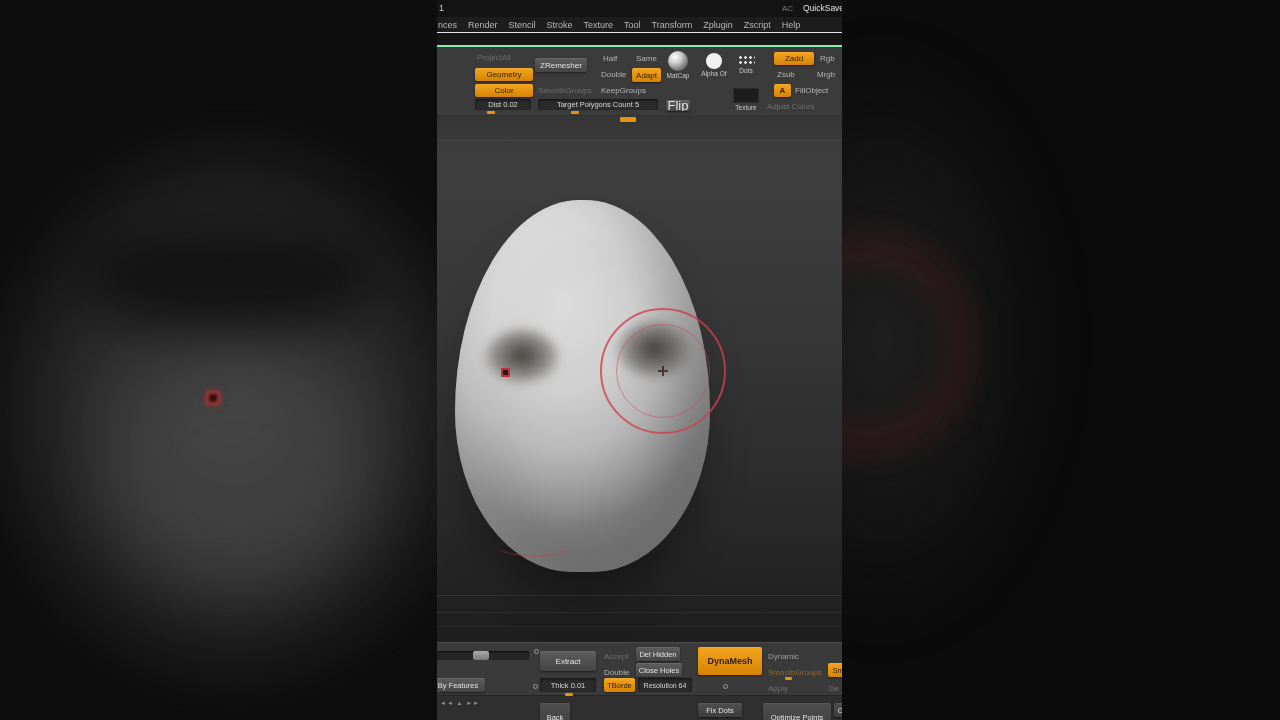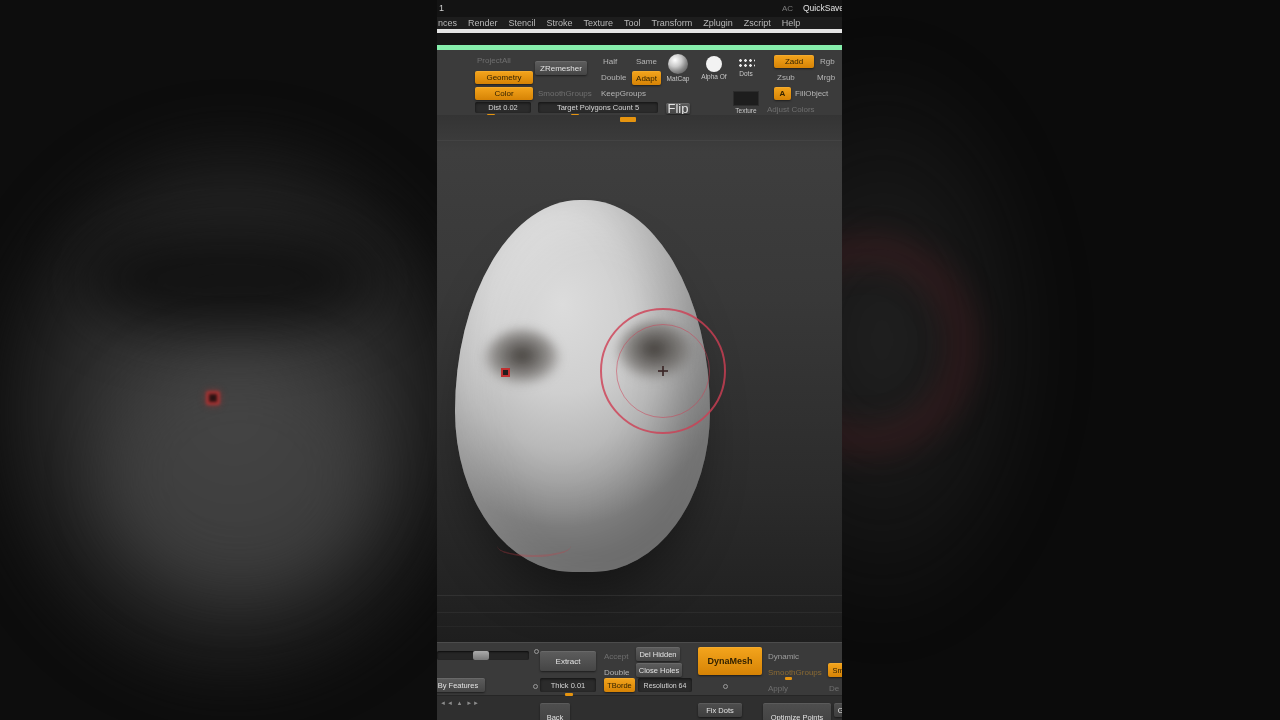--- a/index.html
+++ b/index.html
@@ -26,26 +26,26 @@
 
   
   .center { position:absolute; left:437px; top:0; width:405px; height:720px; background:#3a3a3a; overflow:hidden; }
 
   .topbar { position:absolute; left:0; top:0; width:405px; height:17px; background:#131313; }
   .tb-doc { position:absolute; left:2px; top:3px; font-size:9px; color:#cfcfcf; }
   .tb-ac  { position:absolute; left:345px; top:4px; font-size:8px; color:#7d7d7d; }
   .tb-qs  { position:absolute; left:366px; top:3px; font-size:8.5px; color:#e2e2e2; cursor:pointer; }
 
   .menubar { position:absolute; left:0; top:17px; width:405px; height:16px; background:#1d1d1d;
-    display:flex; align-items:center; gap:11px; padding-left:1px; border-bottom:4px solid #e5e5e5; }
+    display:flex; align-items:center; gap:11px; padding-left:1px; border-bottom:1px solid #e5e5e5; }
   .menu-item { font-size:9px; color:#b8b8b8; white-space:nowrap; cursor:pointer; }
 
   .gapstrip { position:absolute; left:0; top:33px; width:405px; height:12px; background:#161616; }
 
-  .toolbar { position:absolute; left:0; top:45px; width:405px; height:70px; background:#3b3b3b; border-top:5px solid #86efac; }
+  .toolbar { position:absolute; left:0; top:45px; width:405px; height:70px; background:#3b3b3b; border-top:2px solid #86efac; }
 
   .btn { position:absolute; display:flex; align-items:center; justify-content:center; font-size:8px; color:#e3e3e3;
     background:linear-gradient(#5d5d5d,#454545); border-radius:2px;
     box-shadow:0 1px 2px rgba(0,0,0,.5), inset 0 1px 0 rgba(255,255,255,.08);
     white-space:nowrap; overflow:hidden; cursor:pointer; }
   .btn.orange { background:linear-gradient(#f4a51d,#d68305); color:#332200; }
   .lbl { position:absolute; font-size:8px; color:#b5b5b5; white-space:nowrap; cursor:pointer; }
   .lbl.dim { color:#6f6f6f; }
   .lbl.dimorange { color:#8a6a33; }
   .slider { position:absolute; display:flex; align-items:center; justify-content:center; font-size:7.5px; color:#d5d5d5;

